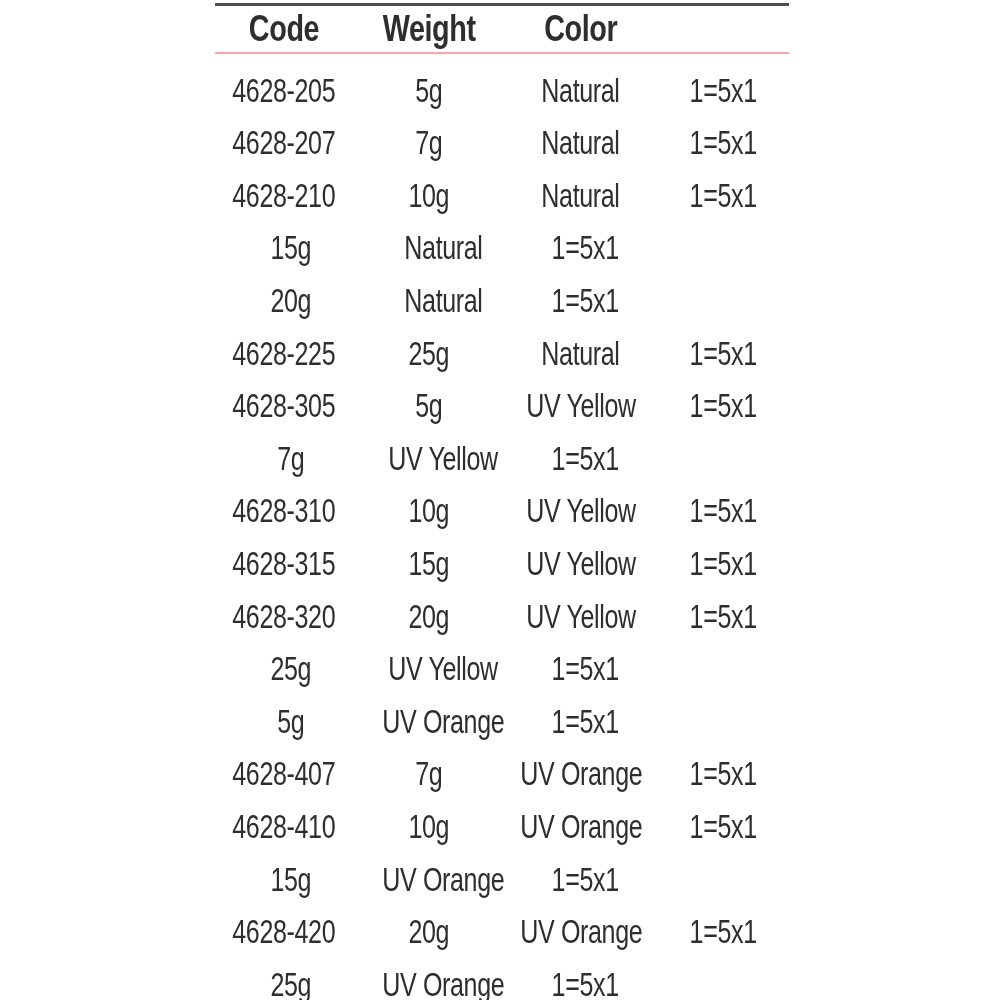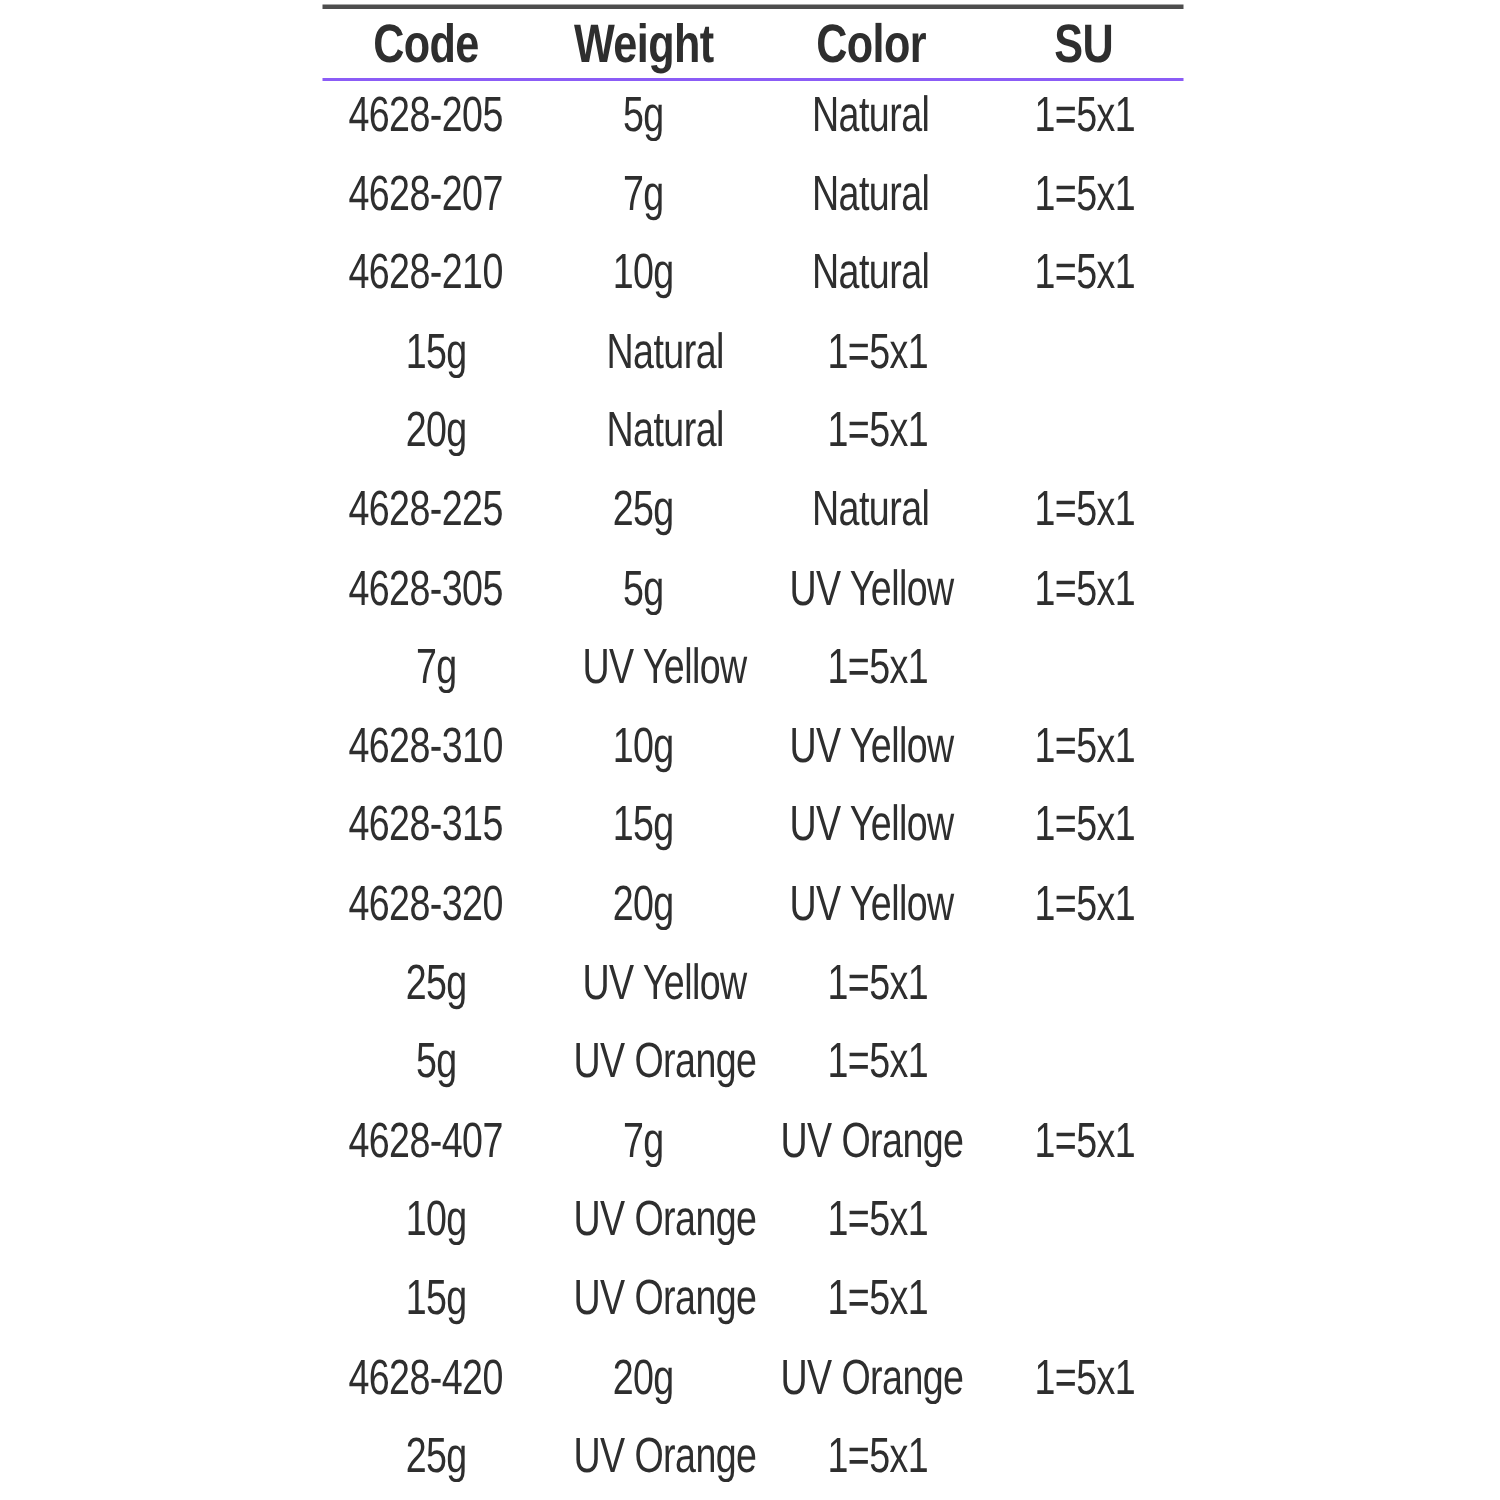--- a/index.html
+++ b/index.html
@@ -19,28 +19,28 @@
     position: absolute;
     left: 215px;
     top: 3px;
     width: 574px;
   }
   .thead {
     display: flex;
     align-items: center;
     height: 46px;
     border-top: 3px solid #4e4e4e;
-    border-bottom: 2px solid #8b5cf6;
+    border-bottom: 2px solid #fca5a5;
   }
   .tbody {
     margin-top: 3px;
   }
   .trow {
     display: flex;
-    align-items: flex-start;
+    align-items: flex-end;
     height: 52.6px;
   }
   .cell {
     display: flex;
     justify-content: center;
     align-items: center;
     overflow: visible;
   }
   .c0 { width: 24%; }
   .c1 { width: 26.5%; }
@@ -67,23 +67,20 @@
   <div class="thead">
     <div class="cell c0">
       <span class="cond">Code</span>
     </div>
     <div class="cell c1">
       <span class="cond">Weight</span>
     </div>
     <div class="cell c2">
       <span class="cond">Color</span>
     </div>
-    <div class="cell c3">
-      <span class="cond">SU</span>
-    </div>
   </div>
   <div class="tbody" id="tbody">
       <div class="trow">
         <div class="cell c0">
           <span class="cond">4628-205</span>
         </div>
         <div class="cell c1">
           <span class="cond">5g</span>
         </div>
         <div class="cell c2">
@@ -254,20 +251,23 @@
           <span class="cond">7g</span>
         </div>
         <div class="cell c2">
           <span class="cond">UV Orange</span>
         </div>
         <div class="cell c3">
           <span class="cond">1=5x1</span>
         </div>
       </div>
       <div class="trow">
+        <div class="cell c0">
+          <span class="cond">4628-410</span>
+        </div>
         <div class="cell c1">
           <span class="cond">10g</span>
         </div>
         <div class="cell c2">
           <span class="cond">UV Orange</span>
         </div>
         <div class="cell c3">
           <span class="cond">1=5x1</span>
         </div>
       </div>

